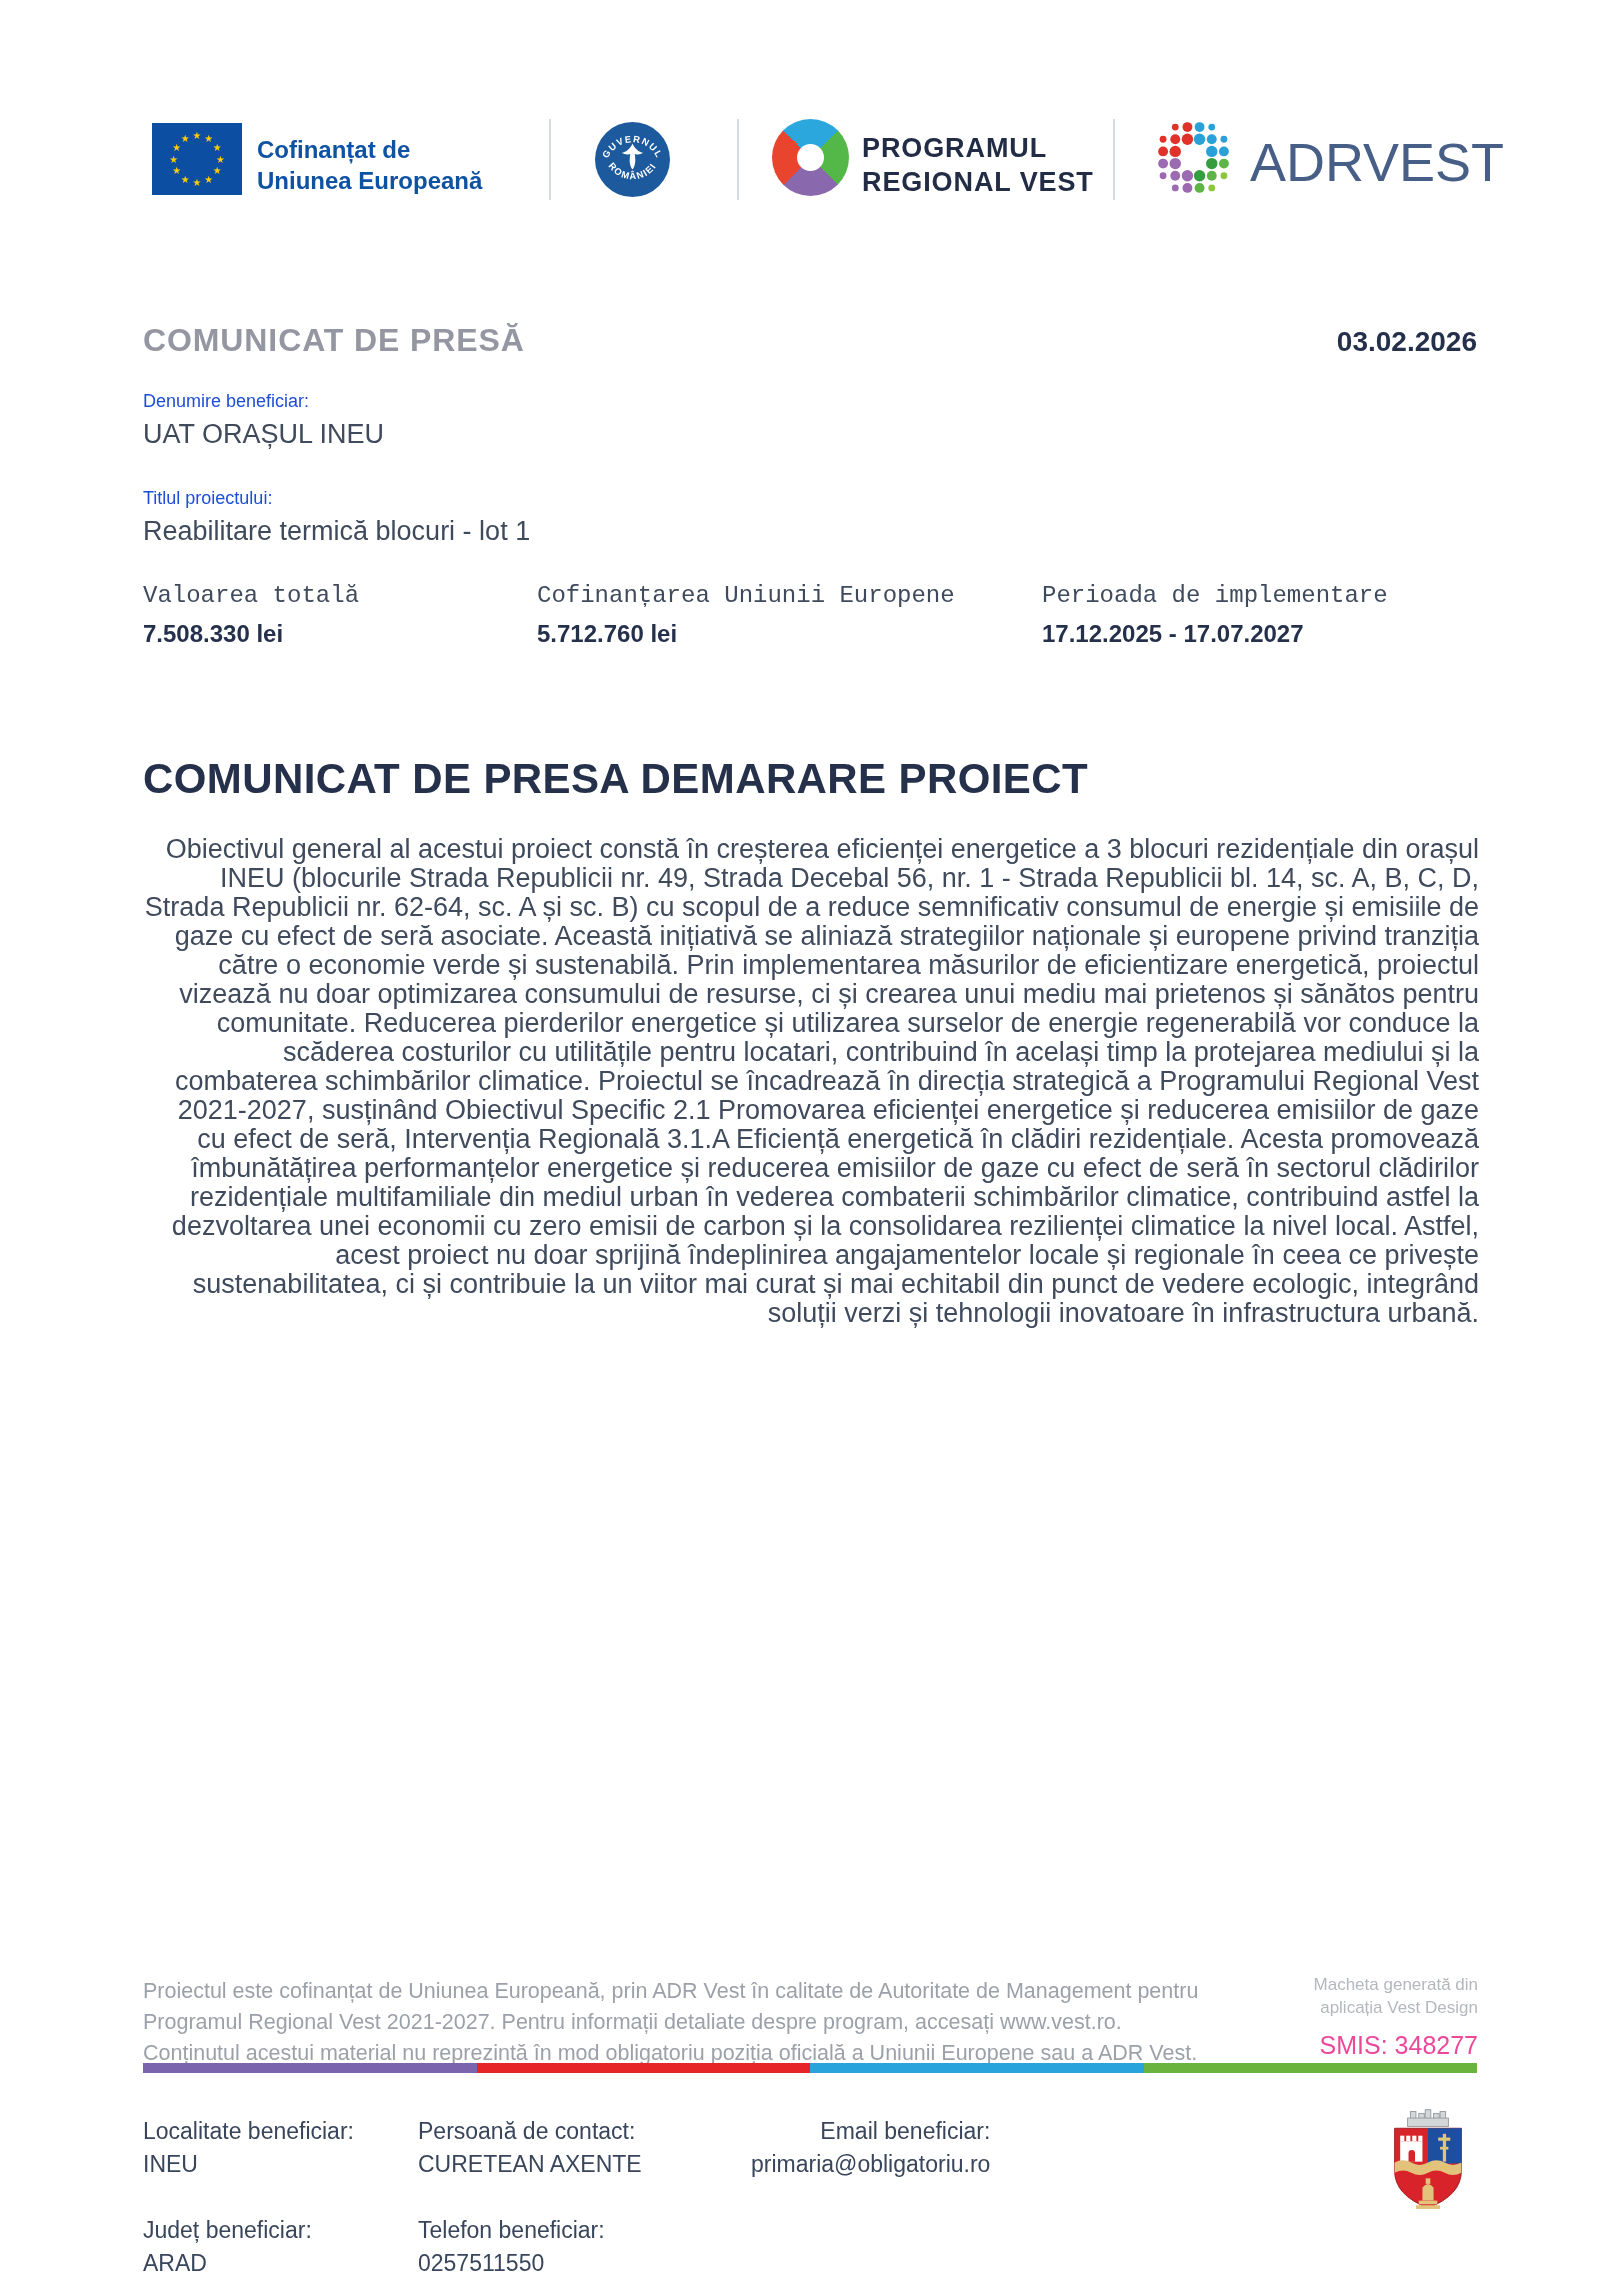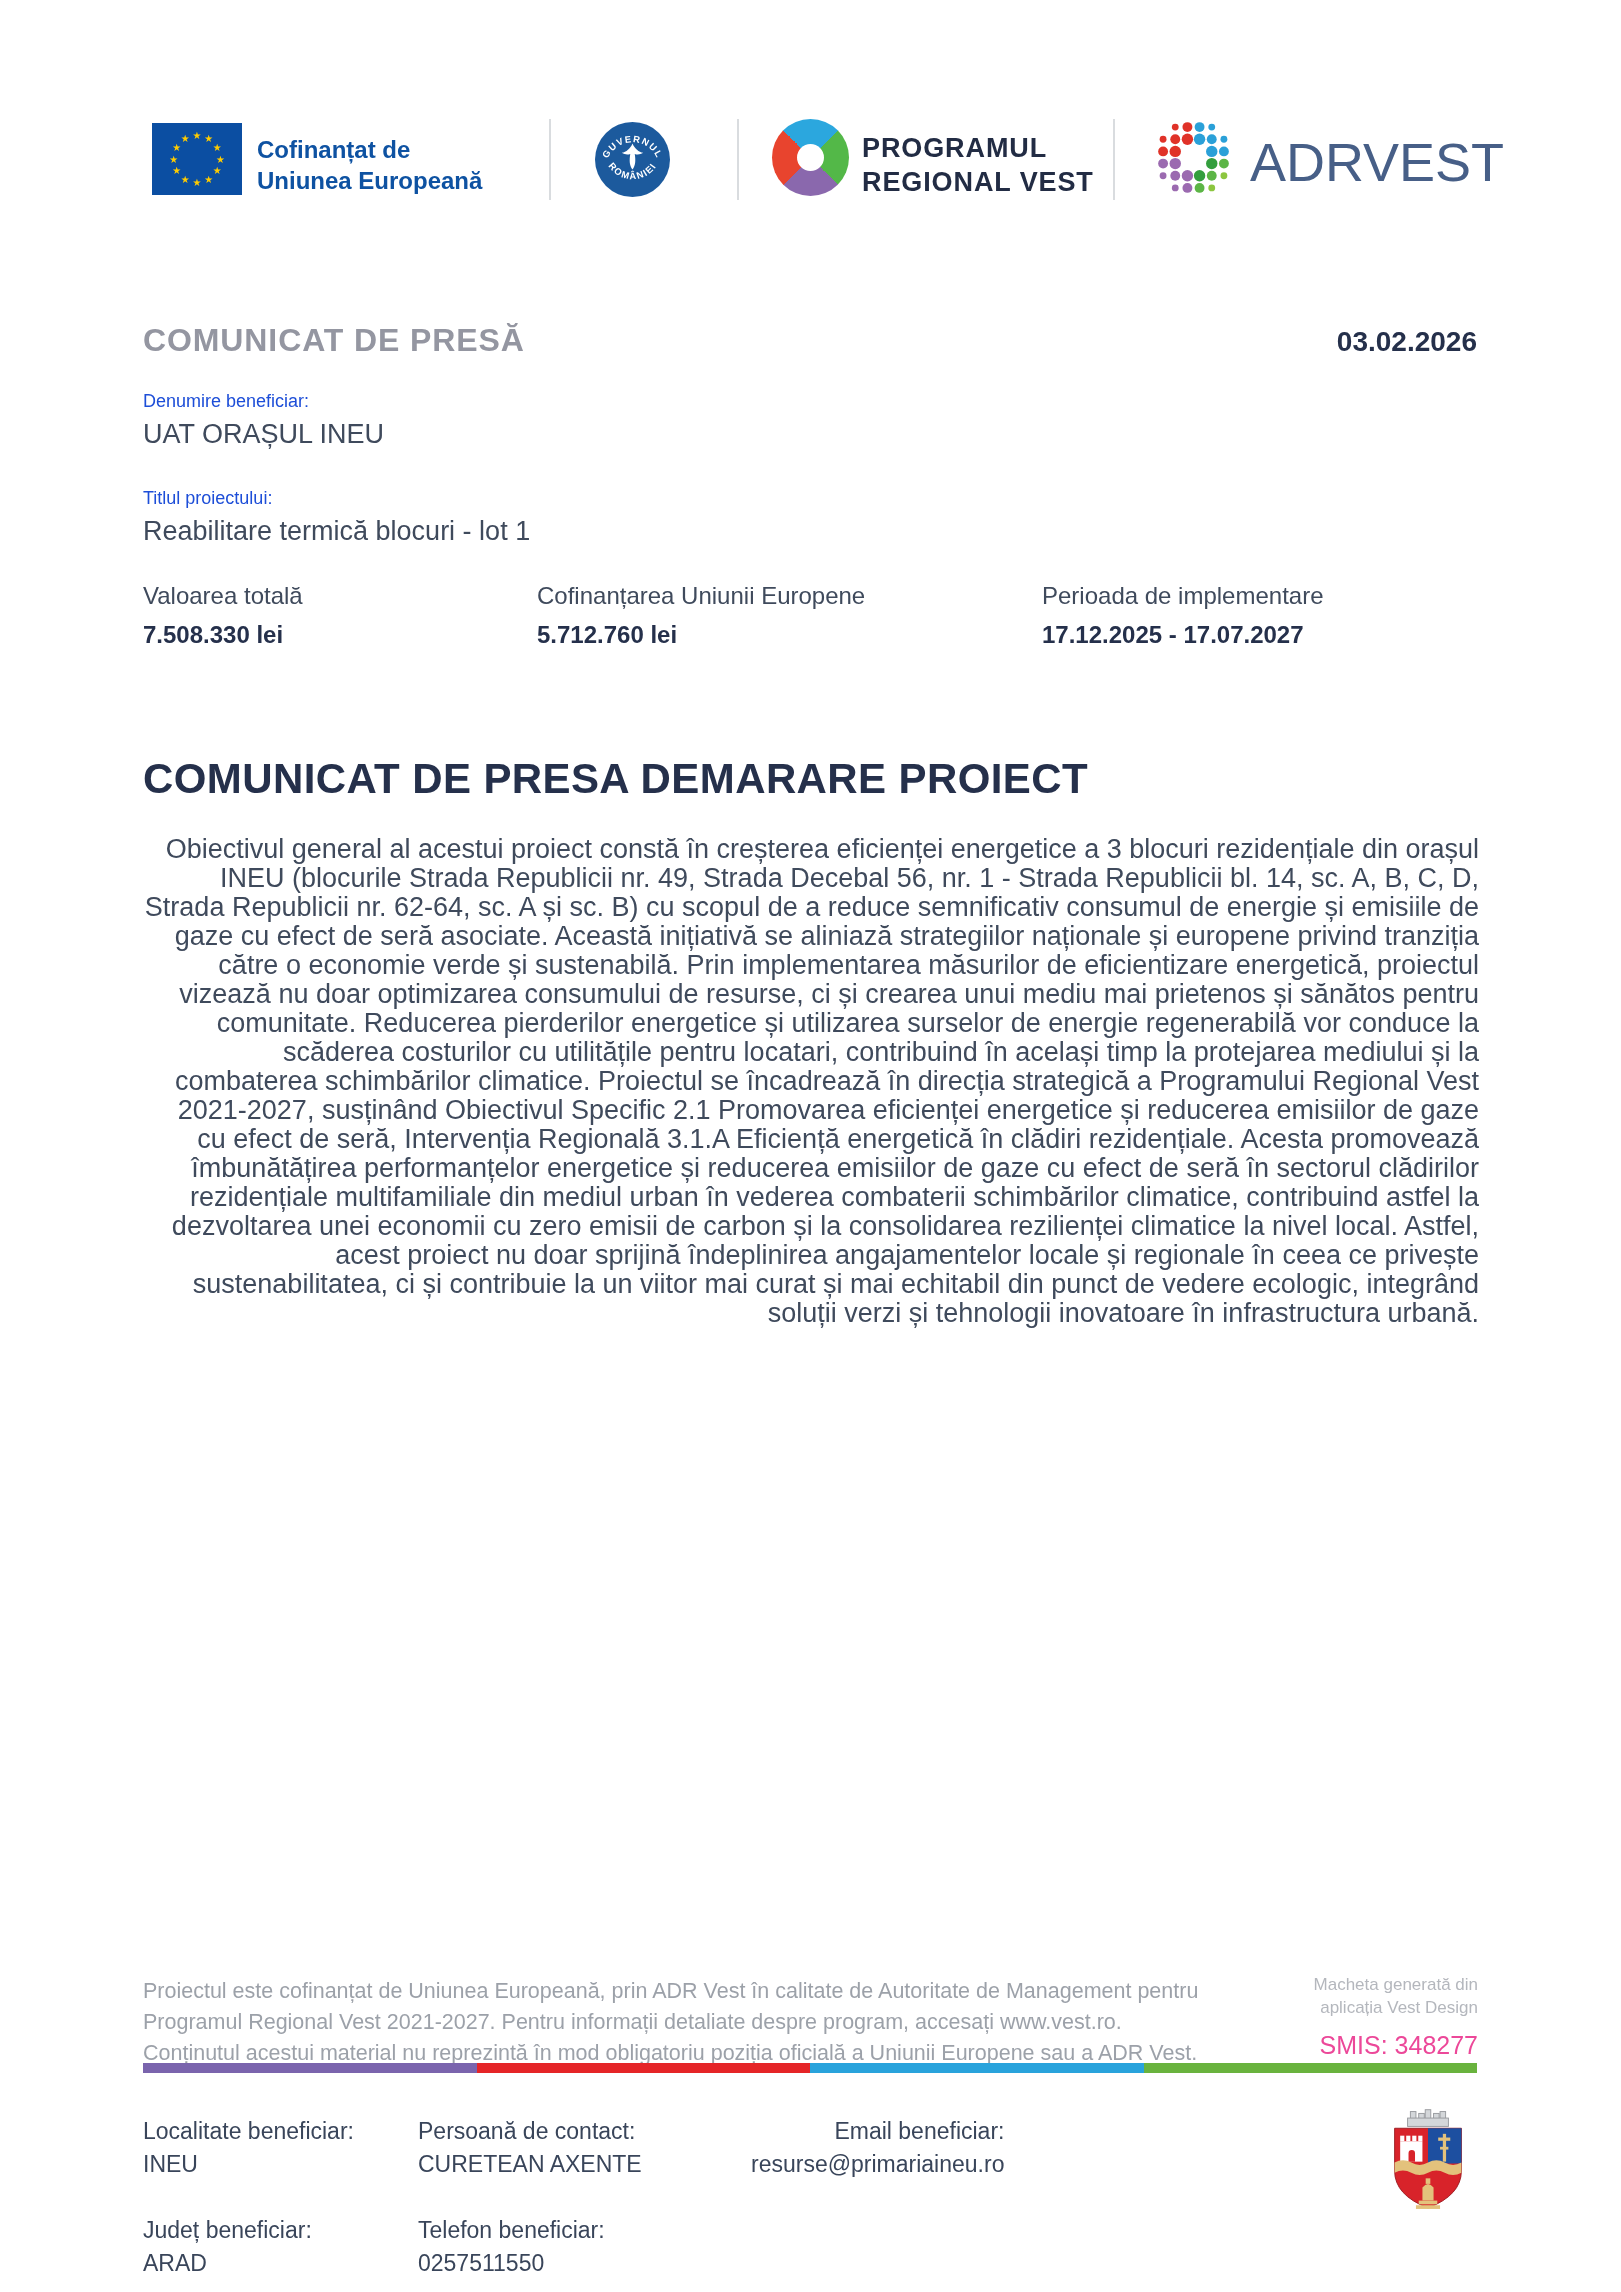--- a/index.html
+++ b/index.html
@@ -31,21 +31,21 @@
                 justify-content:space-between; align-items:baseline; }
   .kicker { font-size:32px; font-weight:bold; letter-spacing:0.9px; color:#9496a1; }
   .date { font-size:28px; font-weight:bold; color:#25304b; }
   .pair { position:absolute; left:143px; }
   .pair .lbl { font-size:18px; font-weight:normal; color:#1d4ed8; margin-bottom:7.2px; }
   .pair .val { font-size:27px; color:#3f4a5c; }
   .pair.beneficiary { top:391px; }
   .pair.project { top:488px; }
   .stats { position:absolute; top:582px; left:0; width:1621px; }
   .stat { position:absolute; }
-  .stat .slbl { font-size:24px; color:#3f4a5c; margin-bottom:10.7px; }
+  .stat .slbl { font-size:24px; color:#3f4a5c; margin-bottom:10.7px;font-family:Liberation Mono, monospace; }
   .stat .sval { font-size:24px; font-weight:bold; color:#25304b; }
   .stat.s0 { left:143px; } .stat.s1 { left:537px; } .stat.s2 { left:1042px; }
   
   .h1 { position:absolute; left:143px; top:755px; font-size:42px; font-weight:bold;
         letter-spacing:0.4px; color:#25304b; }
   .body-text { position:absolute; left:143px; top:835px; width:1336px; font-size:27px;
                line-height:29px; color:#3f4a5c; text-align:right; }
   
   .disclaimer { position:absolute; left:143px; top:1976px; font-size:21.5px; line-height:31px;
                 color:#9ca1a9; white-space:nowrap; }
@@ -203,21 +203,21 @@
   <div class="contact c0">
     <div>Localitate beneficiar:</div>
     <div>INEU</div>
   </div>
   <div class="contact c1">
     <div>Persoană de contact:</div>
     <div>CURETEAN AXENTE</div>
   </div>
   <div class="contact c2">
     <div>Email beneficiar:</div>
-    <div>resurse@primariaineu.ro</div>
+    <div>primaria@obligatoriu.ro</div>
   </div>
   <div class="contact c3">
     <div>Județ beneficiar:</div>
     <div>ARAD</div>
   </div>
   <div class="contact c4">
     <div>Telefon beneficiar:</div>
     <div>0257511550</div>
   </div>
 

